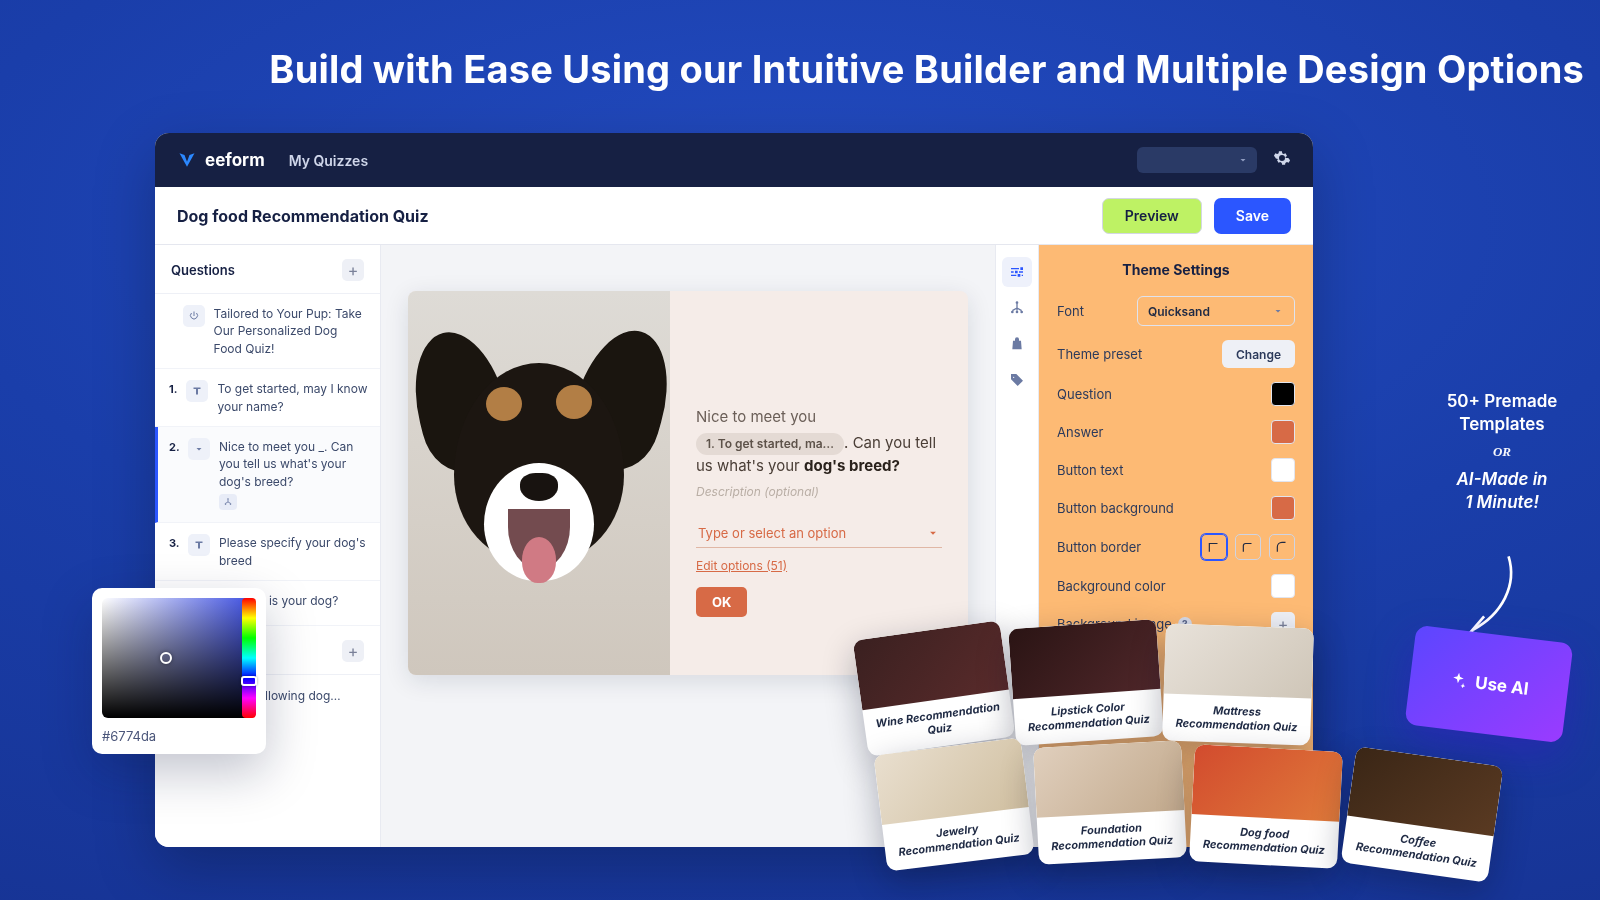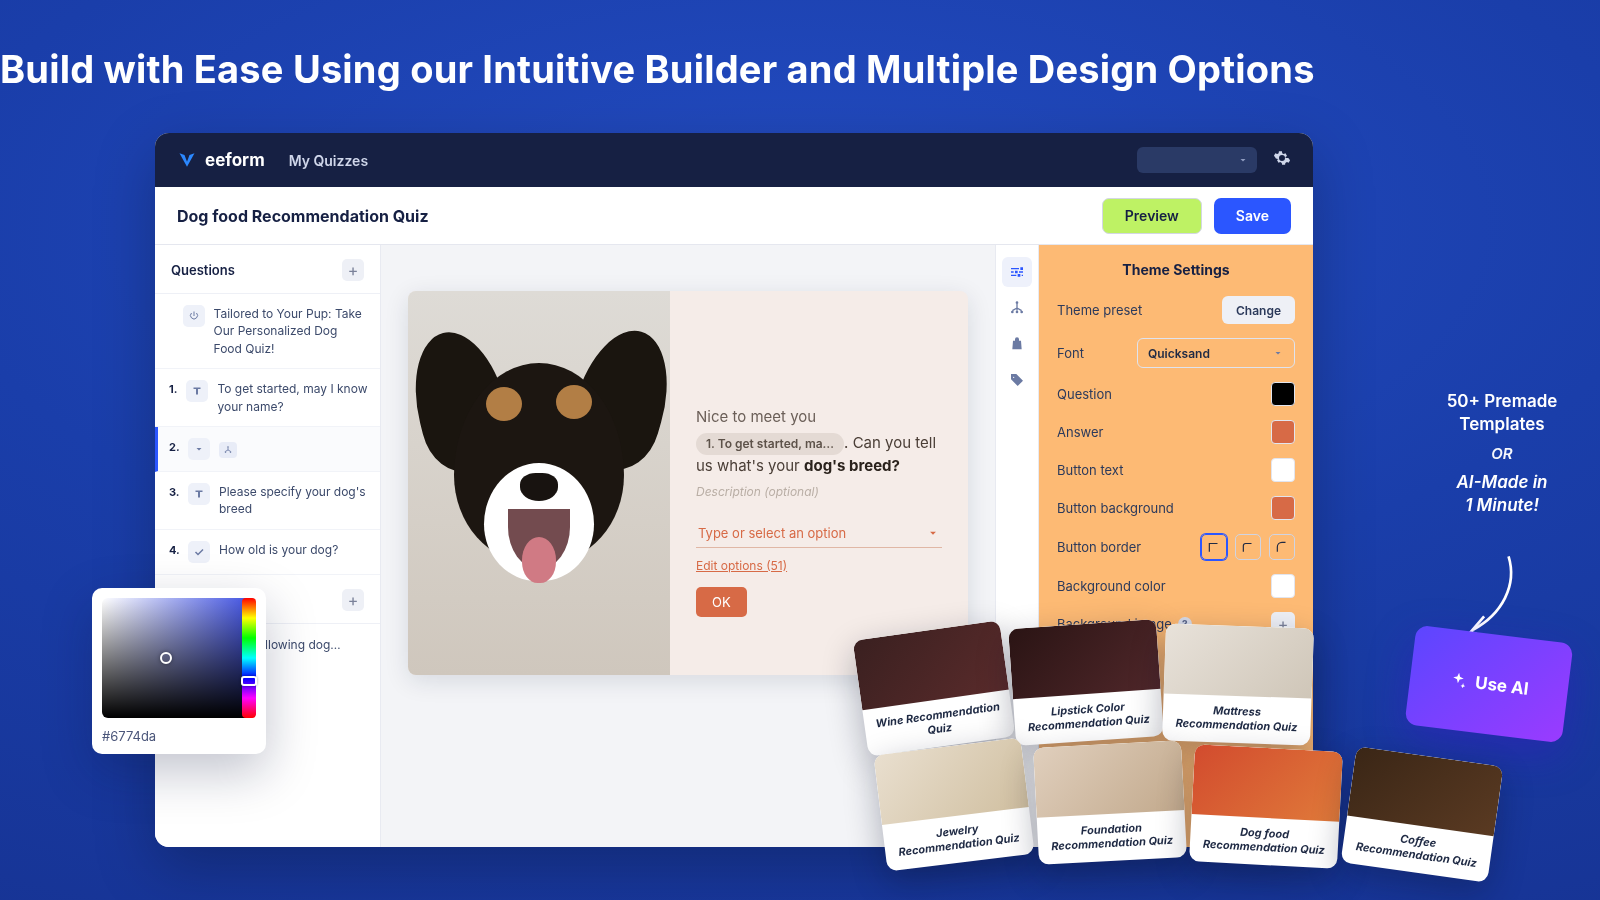--- a/index.html
+++ b/index.html
@@ -8,21 +8,21 @@
     --navy:#162043;
     --accent:#2b56ff;
     --orange:#d76a46;
     --text:#1f2a44;
     --muted:#7a8199;
     --grey-bg:#f3f4f7;
     --card-br:14px;
   }
   *{box-sizing:border-box;font-family:Inter,Helvetica,Arial,sans-serif;}
   body{margin:0;width:1600px;height:900px;overflow:hidden;background:radial-gradient(ellipse 120% 95% at 50% 25%,#234cc2 0%,var(--blue) 45%,var(--blue-dark) 100%);}
-  .hero-title{position:absolute;top:46px;left:0;right:0;text-align:left;color:#fff;font-size:38px;font-weight:700;letter-spacing:0.2px;}
+  .hero-title{position:absolute;top:46px;left:0;right:16px;text-align:right;color:#fff;font-size:38px;font-weight:700;letter-spacing:0.2px;}
   
   
   .app{position:absolute;top:133px;left:155px;width:1158px;height:714px;background:var(--grey-bg);border-radius:var(--card-br);box-shadow:0 20px 60px rgba(0,0,0,0.25);overflow:hidden;}
   .topbar{height:54px;background:var(--navy);display:flex;align-items:center;padding:0 22px;color:#cfd6ea;}
   .logo{display:flex;align-items:center;gap:8px;font-weight:700;font-size:17px;color:#fff;}
   .logo svg{width:20px;height:20px;}
   .topnav{margin-left:24px;font-size:14px;font-weight:600;}
   .topbar-spacer{flex:1;}
   .user-chip{width:120px;height:26px;background:#2a3a66;border-radius:6px;display:flex;align-items:center;justify-content:flex-end;padding-right:8px;}
   .user-chip svg{width:12px;height:12px;fill:#8f9bc0;}
@@ -71,21 +71,21 @@
   .dog .tongue{position:absolute;top:246px;left:114px;width:34px;height:46px;background:#d07a84;border-radius:50% 50% 46% 46%;}
   .preview-body{flex:1;padding:116px 26px 0 26px;color:#3a2e26;}
   .pv-line1{font-size:15px;color:#6b5f58;margin-bottom:6px;}
   .pv-chip{display:inline-block;background:#e4dad4;border-radius:12px;padding:2px 10px;font-size:12px;color:#5d5249;font-weight:600;}
   .pv-q{font-size:15px;color:#4a3e36;line-height:1.5;}
   .pv-q strong{font-weight:700;color:#2a221c;}
   .pv-desc{font-size:12px;color:#b9aea5;font-style:italic;margin-top:6px;}
   .pv-select{margin-top:20px;border-bottom:1px solid #e0b7a5;padding:6px 2px;display:flex;justify-content:space-between;align-items:center;color:var(--orange);font-size:13px;}
   .pv-select svg{width:14px;height:14px;fill:var(--orange);}
   .pv-edit{font-size:12px;color:var(--orange);text-decoration:underline;margin-top:10px;display:block;}
-  .pv-ok{margin-top:14px;display:inline-block;background:var(--orange);color:#fff;font-size:13px;font-weight:400;padding:7px 16px;border-radius:5px;}
+  .pv-ok{margin-top:14px;display:inline-block;background:var(--orange);color:#fff;font-size:13px;font-weight:700;padding:7px 16px;border-radius:5px;}
   
   
   .rail{width:44px;background:#fff;border-left:1px solid #e8eaf1;border-right:1px solid #e8eaf1;display:flex;flex-direction:column;align-items:center;padding-top:12px;gap:6px;}
   .rail-btn{width:30px;height:30px;border-radius:6px;display:flex;align-items:center;justify-content:center;color:#6b7aa3;cursor:pointer;}
   .rail-btn.active{background:#eef1fb;color:var(--accent);}
   .rail-btn svg{width:16px;height:16px;}
   
   
   .panel{width:274px;background:#fdba74;padding:16px 18px 18px;overflow:hidden;}
   .panel-title{text-align:center;font-size:14px;font-weight:700;color:var(--navy);margin-bottom:18px;}
@@ -108,21 +108,21 @@
   .picker-area{height:120px;border-radius:6px;background:linear-gradient(to top,#000,transparent),linear-gradient(to right,#fff,#3b4de0);position:relative;}
   .picker-cur{position:absolute;width:12px;height:12px;border:2px solid #fff;border-radius:50%;left:58px;top:54px;box-shadow:0 0 4px rgba(0,0,0,0.4);}
   .picker-hue{position:absolute;right:10px;top:10px;width:14px;height:120px;border-radius:4px;background:linear-gradient(#f00,#ff0,#0f0,#0ff,#00f,#f0f,#f00);}
   .picker-hue-cur{position:absolute;width:16px;height:10px;border:2px solid #fff;border-radius:3px;left:-1px;top:78px;box-shadow:0 0 3px rgba(0,0,0,0.4);}
   .picker-hex{margin-top:10px;font-size:13px;color:#4b567a;}
   
   
   .promo{position:absolute;right:34px;top:390px;width:128px;color:#fff;text-align:center;font-weight:600;}
   .promo .p1{font-size:17px;line-height:1.35;}
   .promo .em{font-style:italic;font-weight:600;}
-  .promo .or{font-size:15px;margin:8px 0;font-style:italic;opacity:0.96;}
+  .promo .or{font-size:13px;margin:8px 0;font-style:italic;opacity:0.96;font-family:Liberation Serif, serif;}
   .arrow{position:absolute;right:70px;top:552px;}
   .arrow svg{width:74px;height:100px;stroke:#fff;fill:none;stroke-width:2.4;}
   
   
   .fan{position:absolute;right:30px;bottom:26px;width:730px;height:250px;pointer-events:none;}
   .fan .tcard{position:absolute;width:148px;background:#fff;border-radius:10px;box-shadow:0 12px 34px rgba(8,14,40,0.32);overflow:hidden;pointer-events:auto;cursor:pointer;}
   .fan .tcard .timg{height:70px;}
   .fan .tcard .tlabel{padding:8px 10px 10px;text-align:center;font-size:11px;font-weight:700;font-style:italic;color:#1f2a44;line-height:1.3;}
   .ai-card{position:absolute;width:158px;height:100px;border-radius:12px;background:linear-gradient(135deg,#5c46ff 0%,#9a3bff 100%);display:flex;align-items:center;justify-content:center;gap:8px;color:#fff;font-size:17px;font-weight:700;box-shadow:0 14px 40px rgba(60,20,200,0.4);pointer-events:auto;cursor:pointer;}
   .ai-card svg{width:18px;height:18px;}
@@ -193,21 +193,21 @@
               <div class="q-text">To get started, may I know your name?</div>
             </div>
           </div>
           <div class="q-item active">
             <span class="q-num">2.</span>
             <span class="q-ico">
               <svg viewBox="0 0 24 24" fill="#6b7aa3">
                 <path d="M7 10l5 5 5-5z"></path>
               </svg>
             </span>
-            <div><span class="q-chip">
+            <div><div class="q-text">Nice to meet you _. Can you tell us what's your dog's breed?</div><span class="q-chip">
                 <svg viewBox="0 0 24 24">
                   <circle cx="12" cy="5" r="2"></circle>
                   <circle cx="6" cy="17" r="2"></circle>
                   <circle cx="18" cy="17" r="2"></circle>
                   <path d="M12 7v5l-6 3m6-3 6 3" stroke="#6b7aa3" stroke-width="2" fill="none"></path>
                 </svg>
               </span></div>
           </div>
           <div class="q-item">
             <span class="q-num">3.</span>
@@ -296,31 +296,31 @@
       <div class="rail-btn">
           <svg viewBox="0 0 24 24" fill="currentColor">
             <path d="M3 3h8l10 10-8 8L3 11zM7 7a1 1 0 100 2 1 1 0 000-2z"></path>
           </svg>
         </div>
     </div>
 
     <div class="panel">
       <div class="panel-title">Theme Settings</div>
       <div class="row">
-        <span class="lbl">Theme preset</span>
-        <span class="chip-btn">Change</span>
-      </div>
-      <div class="row">
         <span class="lbl">Font</span>
         <div class="select">
           <span>Quicksand</span>
           <svg viewBox="0 0 24 24">
               <path d="M7 10l5 5 5-5z"></path>
             </svg>
         </div>
+      </div>
+      <div class="row">
+        <span class="lbl">Theme preset</span>
+        <span class="chip-btn">Change</span>
       </div>
       <div class="row">
           <span class="lbl">Question</span>
           <div class="swatch" style="background:#000000"></div>
         </div>
       <div class="row">
           <span class="lbl">Answer</span>
           <div class="swatch" style="background:#d76a46"></div>
         </div>
       <div class="row">

